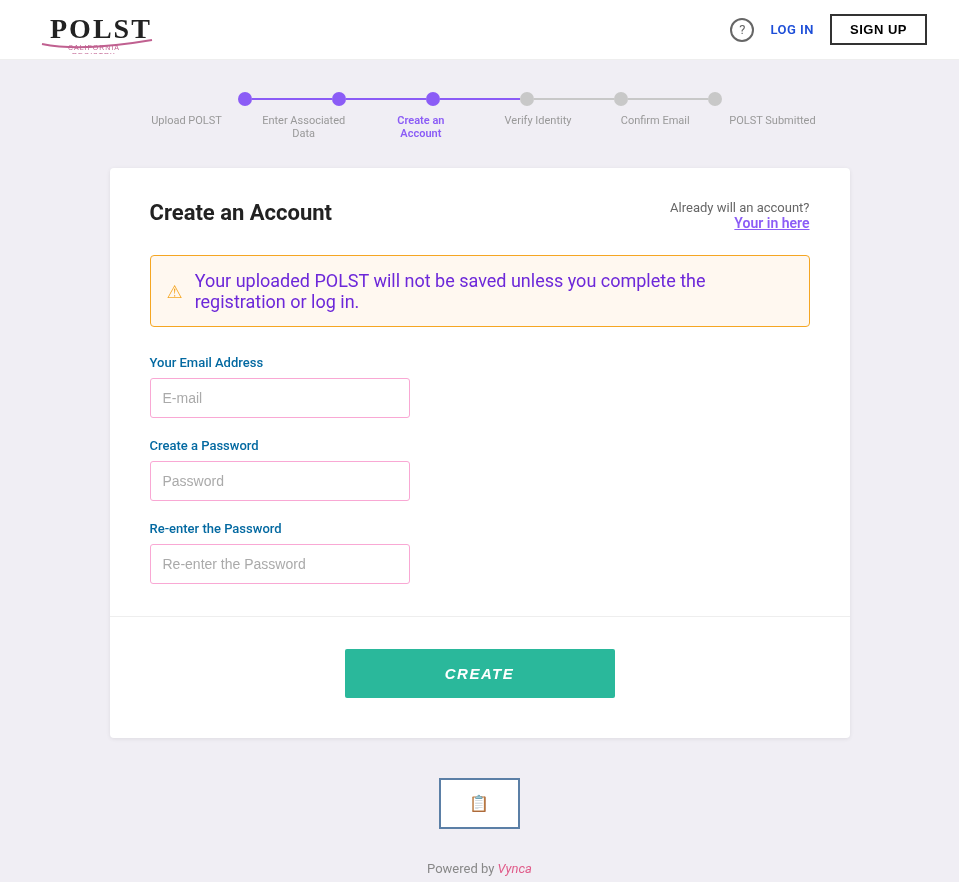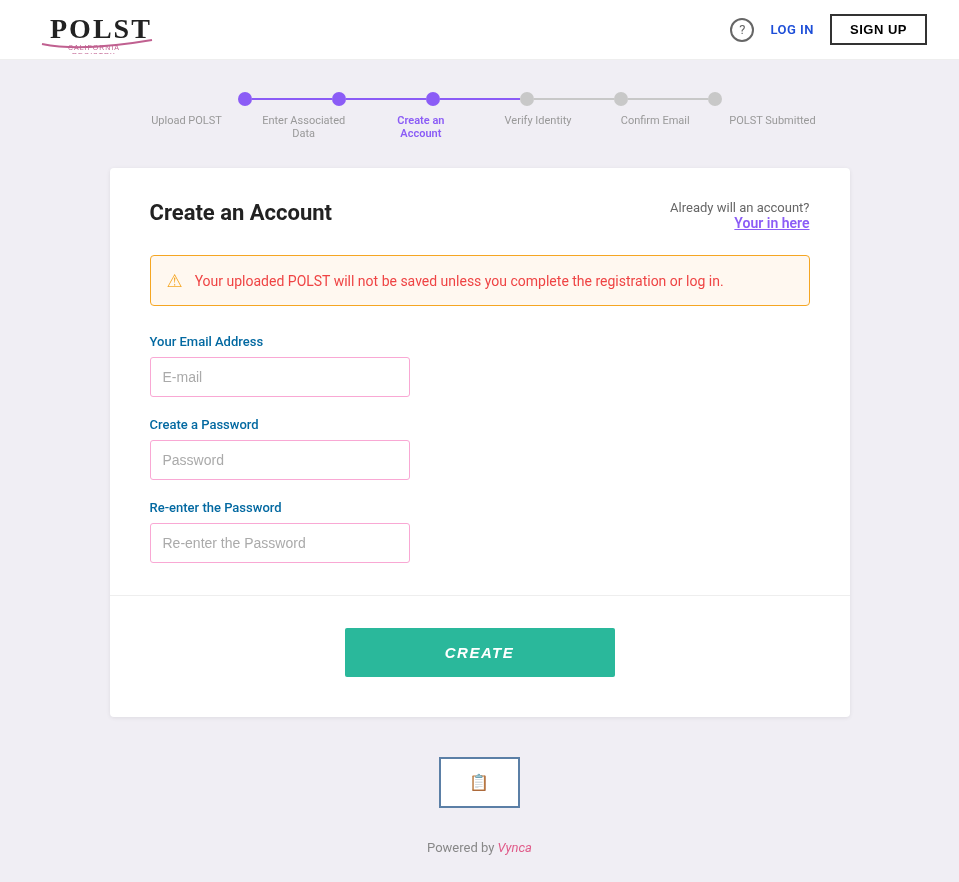--- a/index.html
+++ b/index.html
@@ -113,22 +113,22 @@
       align-items: center;
       gap: 12px;
       margin-bottom: 28px;
     }
     .warning-icon {
       color: #f5a623;
       font-size: 18px;
       flex-shrink: 0;
     }
     .warning-text {
-      font-size: 14px;
-      color: #ef4444;
+      font-size: 18px;
+      color: #6d28d9;
     }
 
     
     .form-group {
       margin-bottom: 20px;
     }
     .form-label {
       font-size: 13px;
       font-weight: 500;
       color: #0369a1;

